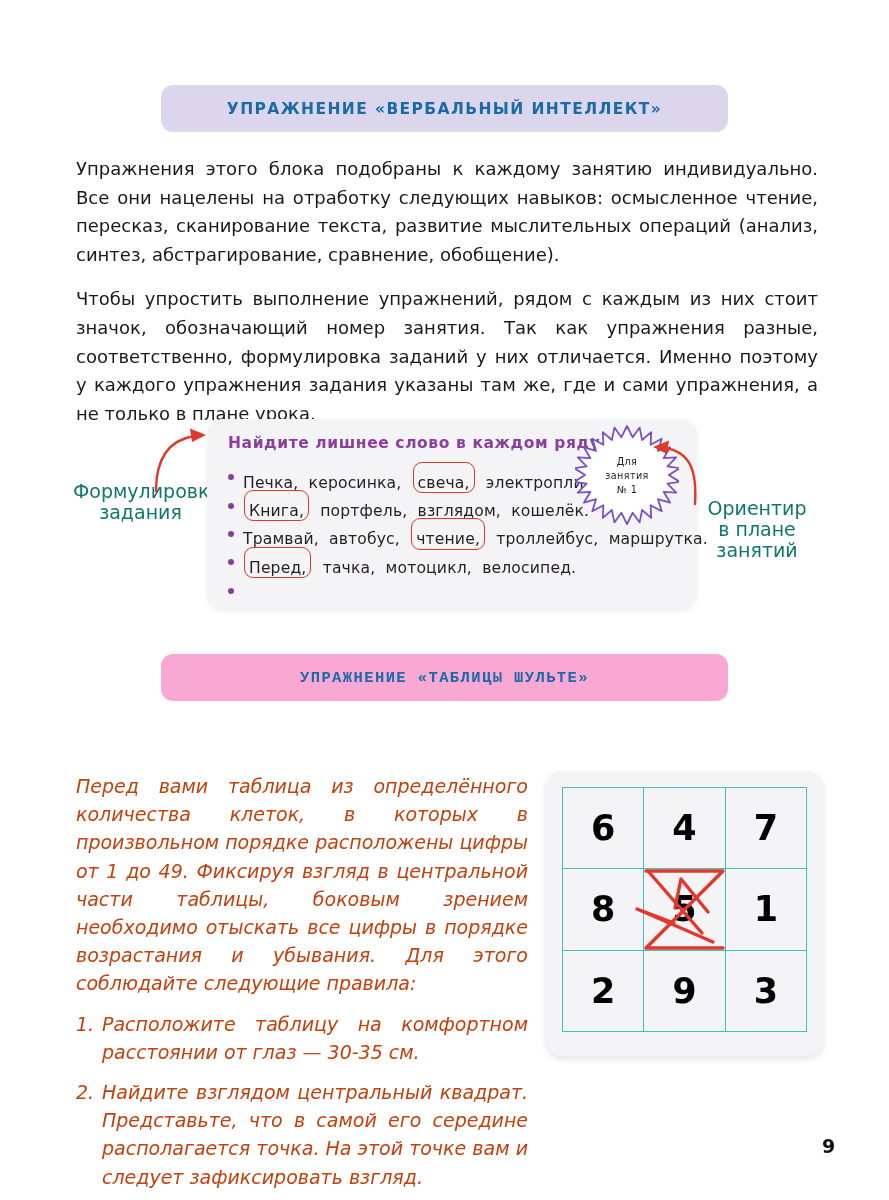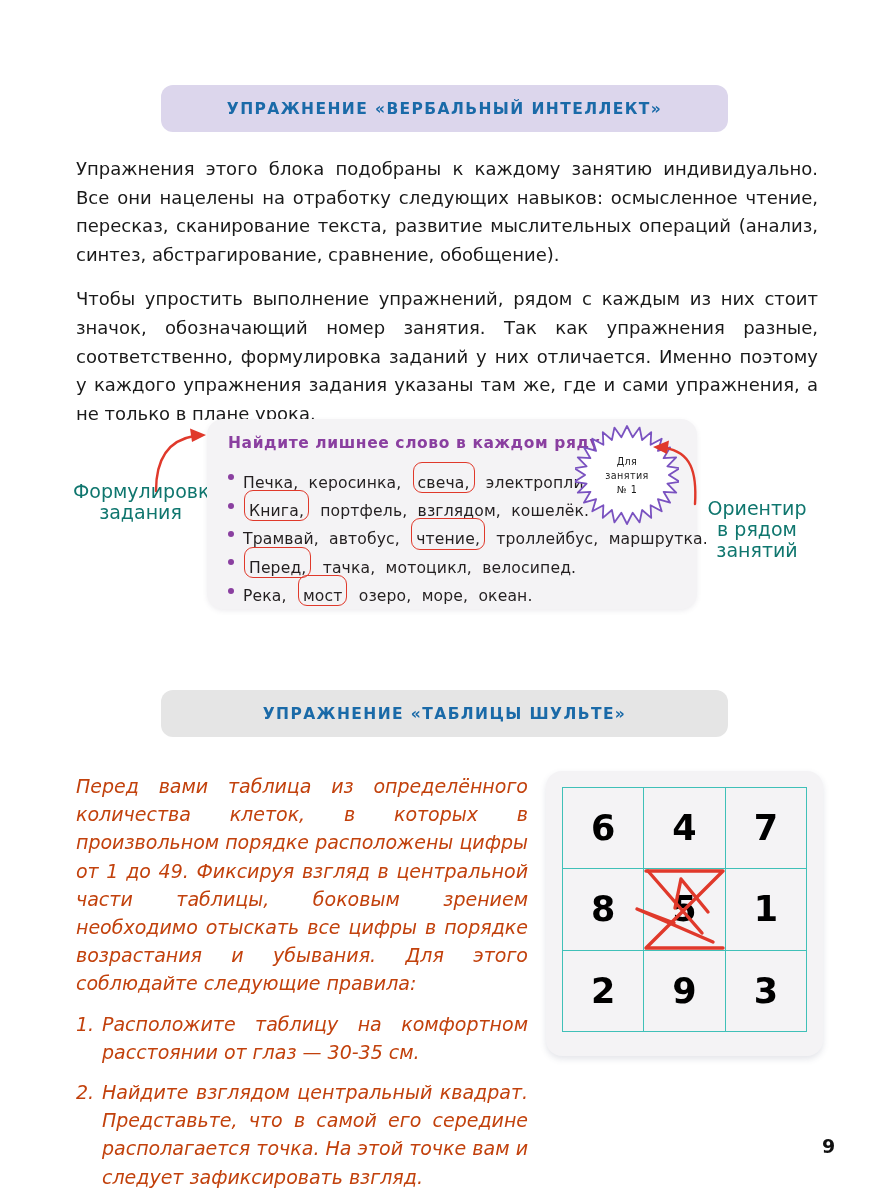--- a/index.html
+++ b/index.html
@@ -39,22 +39,23 @@
     letter-spacing: 1.4px;
     color: #1a6aa8;
     white-space: nowrap;
   }
   #banner-verbal {
     top: 85px;
     background: #dcd6ec;
     text-align: right;
   }
   #banner-schulte {
-    top: 690px;
-    background: #e5e5e5;
+    top: 654px;
+    background: #f9a8d4;
+    font-family: Liberation Mono, monospace;
   }
 
   
   .intro {
     position: absolute;
     left: 76px;
     top: 155px;
     width: 742px;
     font-size: 18px;
     line-height: 28.6px;
@@ -289,21 +290,20 @@
         <div class="word-row">
           <span class="row-bullet"></span>
           <span class="row-text"><span>Трамвай,</span>&nbsp; <span>автобус,</span>&nbsp; <span class="word-circled">чтение,</span>&nbsp; <span>троллейбус,</span>&nbsp; <span>маршрутка.</span></span>
         </div>
         <div class="word-row">
           <span class="row-bullet"></span>
           <span class="row-text"><span class="word-circled">Перед,</span>&nbsp; <span>тачка,</span>&nbsp; <span>мотоцикл,</span>&nbsp; <span>велосипед.</span></span>
         </div>
         <div class="word-row">
           <span class="row-bullet"></span>
-          <span class="row-text"><span>Река,</span>&nbsp; <span class="word-circled">мост</span>&nbsp; <span>озеро,</span>&nbsp; <span>море,</span>&nbsp; <span>океан.</span></span>
         </div>
       </div>
   </div>
 
   <div id="star-badge">
     <svg width="104" height="104" viewBox="0 0 104 104">
       <polygon points="52,2 57.7,13.3 64.6,3.6 67.1,16 76.2,8.1 75.6,20.8 86.7,14.7 82.9,26.9 95.1,23.3 88.6,34.2 101.2,33.3 92.4,42.4 104.6,44.2 93.9,51 104.6,57.8 92.4,59.6 101.2,68.7 88.6,67.8 95.1,78.7 82.9,75.1 86.7,87.3 75.6,81.2 76.2,93.9 67.1,86 64.6,98.4 57.7,88.7 52,100 46.3,88.7 39.4,98.4 36.9,86 27.8,93.9 28.4,81.2 17.3,87.3 21.1,75.1 8.9,78.7 15.4,67.8 2.8,68.7 11.6,59.6 -0.6,57.8 10.1,51 -0.6,44.2 11.6,42.4 2.8,33.3 15.4,34.2 8.9,23.3 21.1,26.9 17.3,14.7 28.4,20.8 27.8,8.1 36.9,16 39.4,3.6 46.3,13.3" fill="#ffffff" stroke="#7a52c0" stroke-width="1.8" stroke-linejoin="round"></polygon>
     </svg>
     <div id="star-text">
       <div>Для</div>
@@ -311,21 +311,21 @@
       <div>№ 1</div>
     </div>
   </div>
 
   <svg class="arrow-svg" id="arrow-right" width="70" height="70" viewBox="0 0 70 70">
     <path d="M50 66 C52 34, 46 14, 20 10" fill="none" stroke="#e0392b" stroke-width="2.4" stroke-linecap="round"></path>
     <path d="M8 9 L24 2.5 L22 16 Z" fill="#e0392b"></path>
   </svg>
   <div class="annotation" id="annotation-right">
     <div>Ориентир</div>
-    <div>в рядом</div>
+    <div>в плане</div>
     <div>занятий</div>
   </div>
 
   <div class="banner" id="banner-schulte">
     <span class="banner-title">УПРАЖНЕНИЕ «ТАБЛИЦЫ ШУЛЬТЕ»</span>
   </div>
 
   <div id="schulte-text">
     <p>Перед вами таблица из определённого количества клеток, в которых в произвольном порядке расположены цифры от 1 до 49. Фиксируя взгляд в центральной части таблицы, боковым зрением необходимо отыскать все цифры в порядке возрастания и убывания. Для этого соблюдайте следующие правила:</p>
     <div class="numbered">

